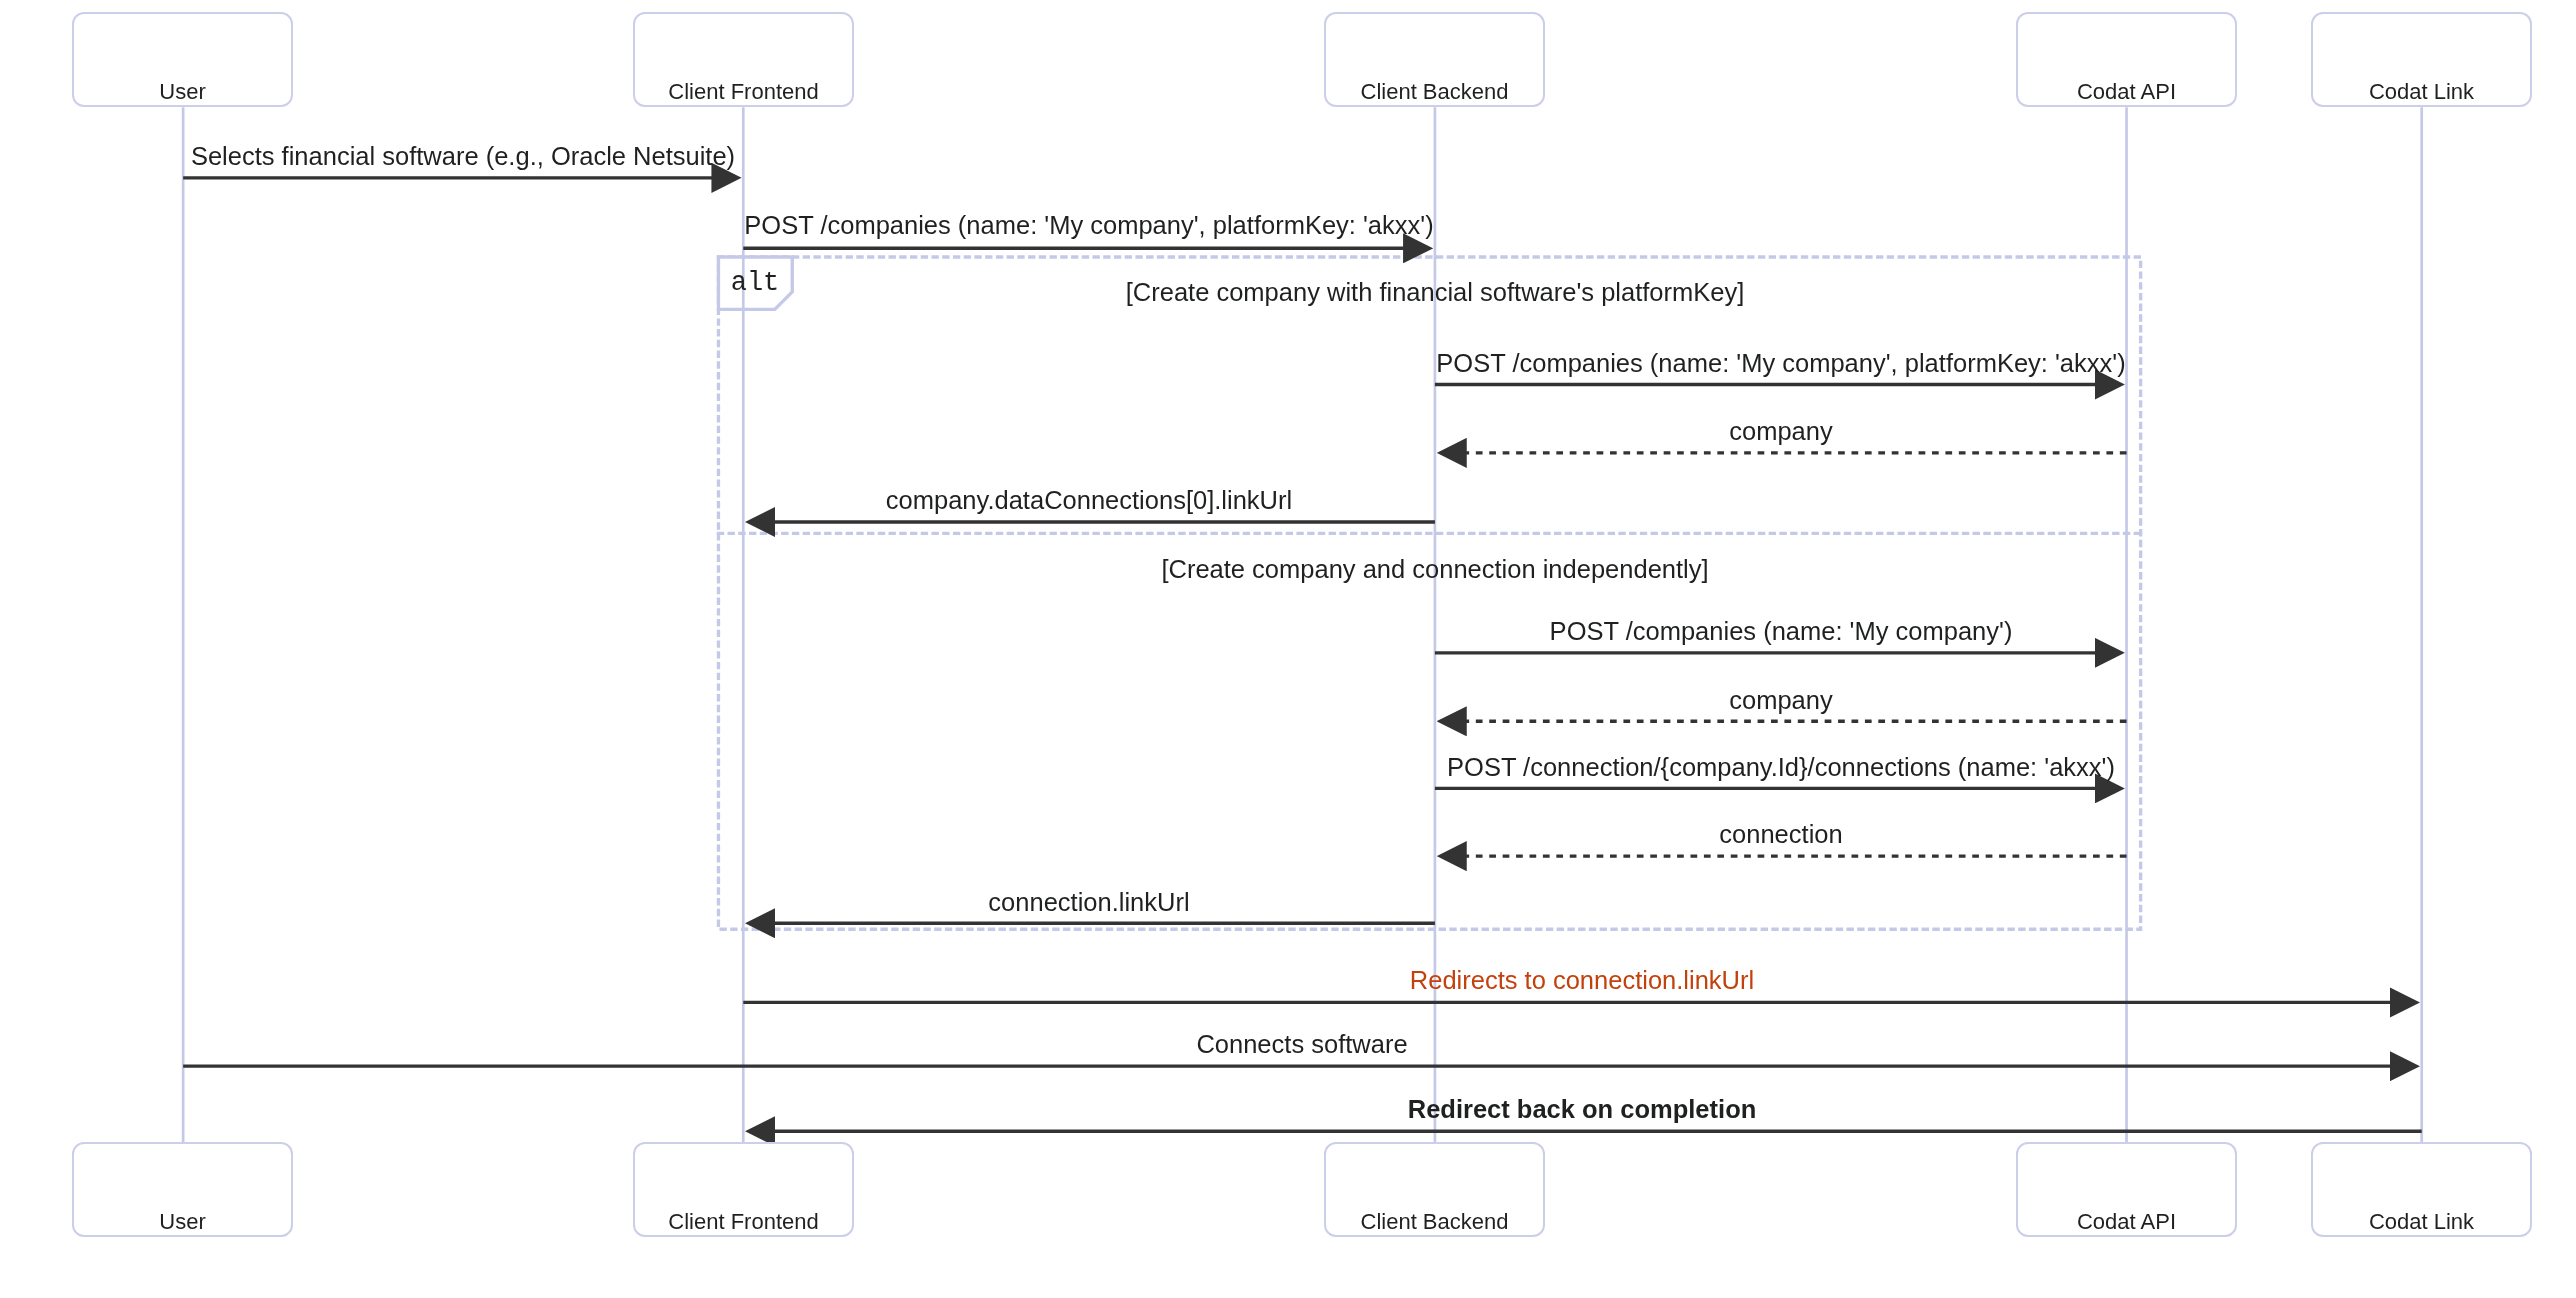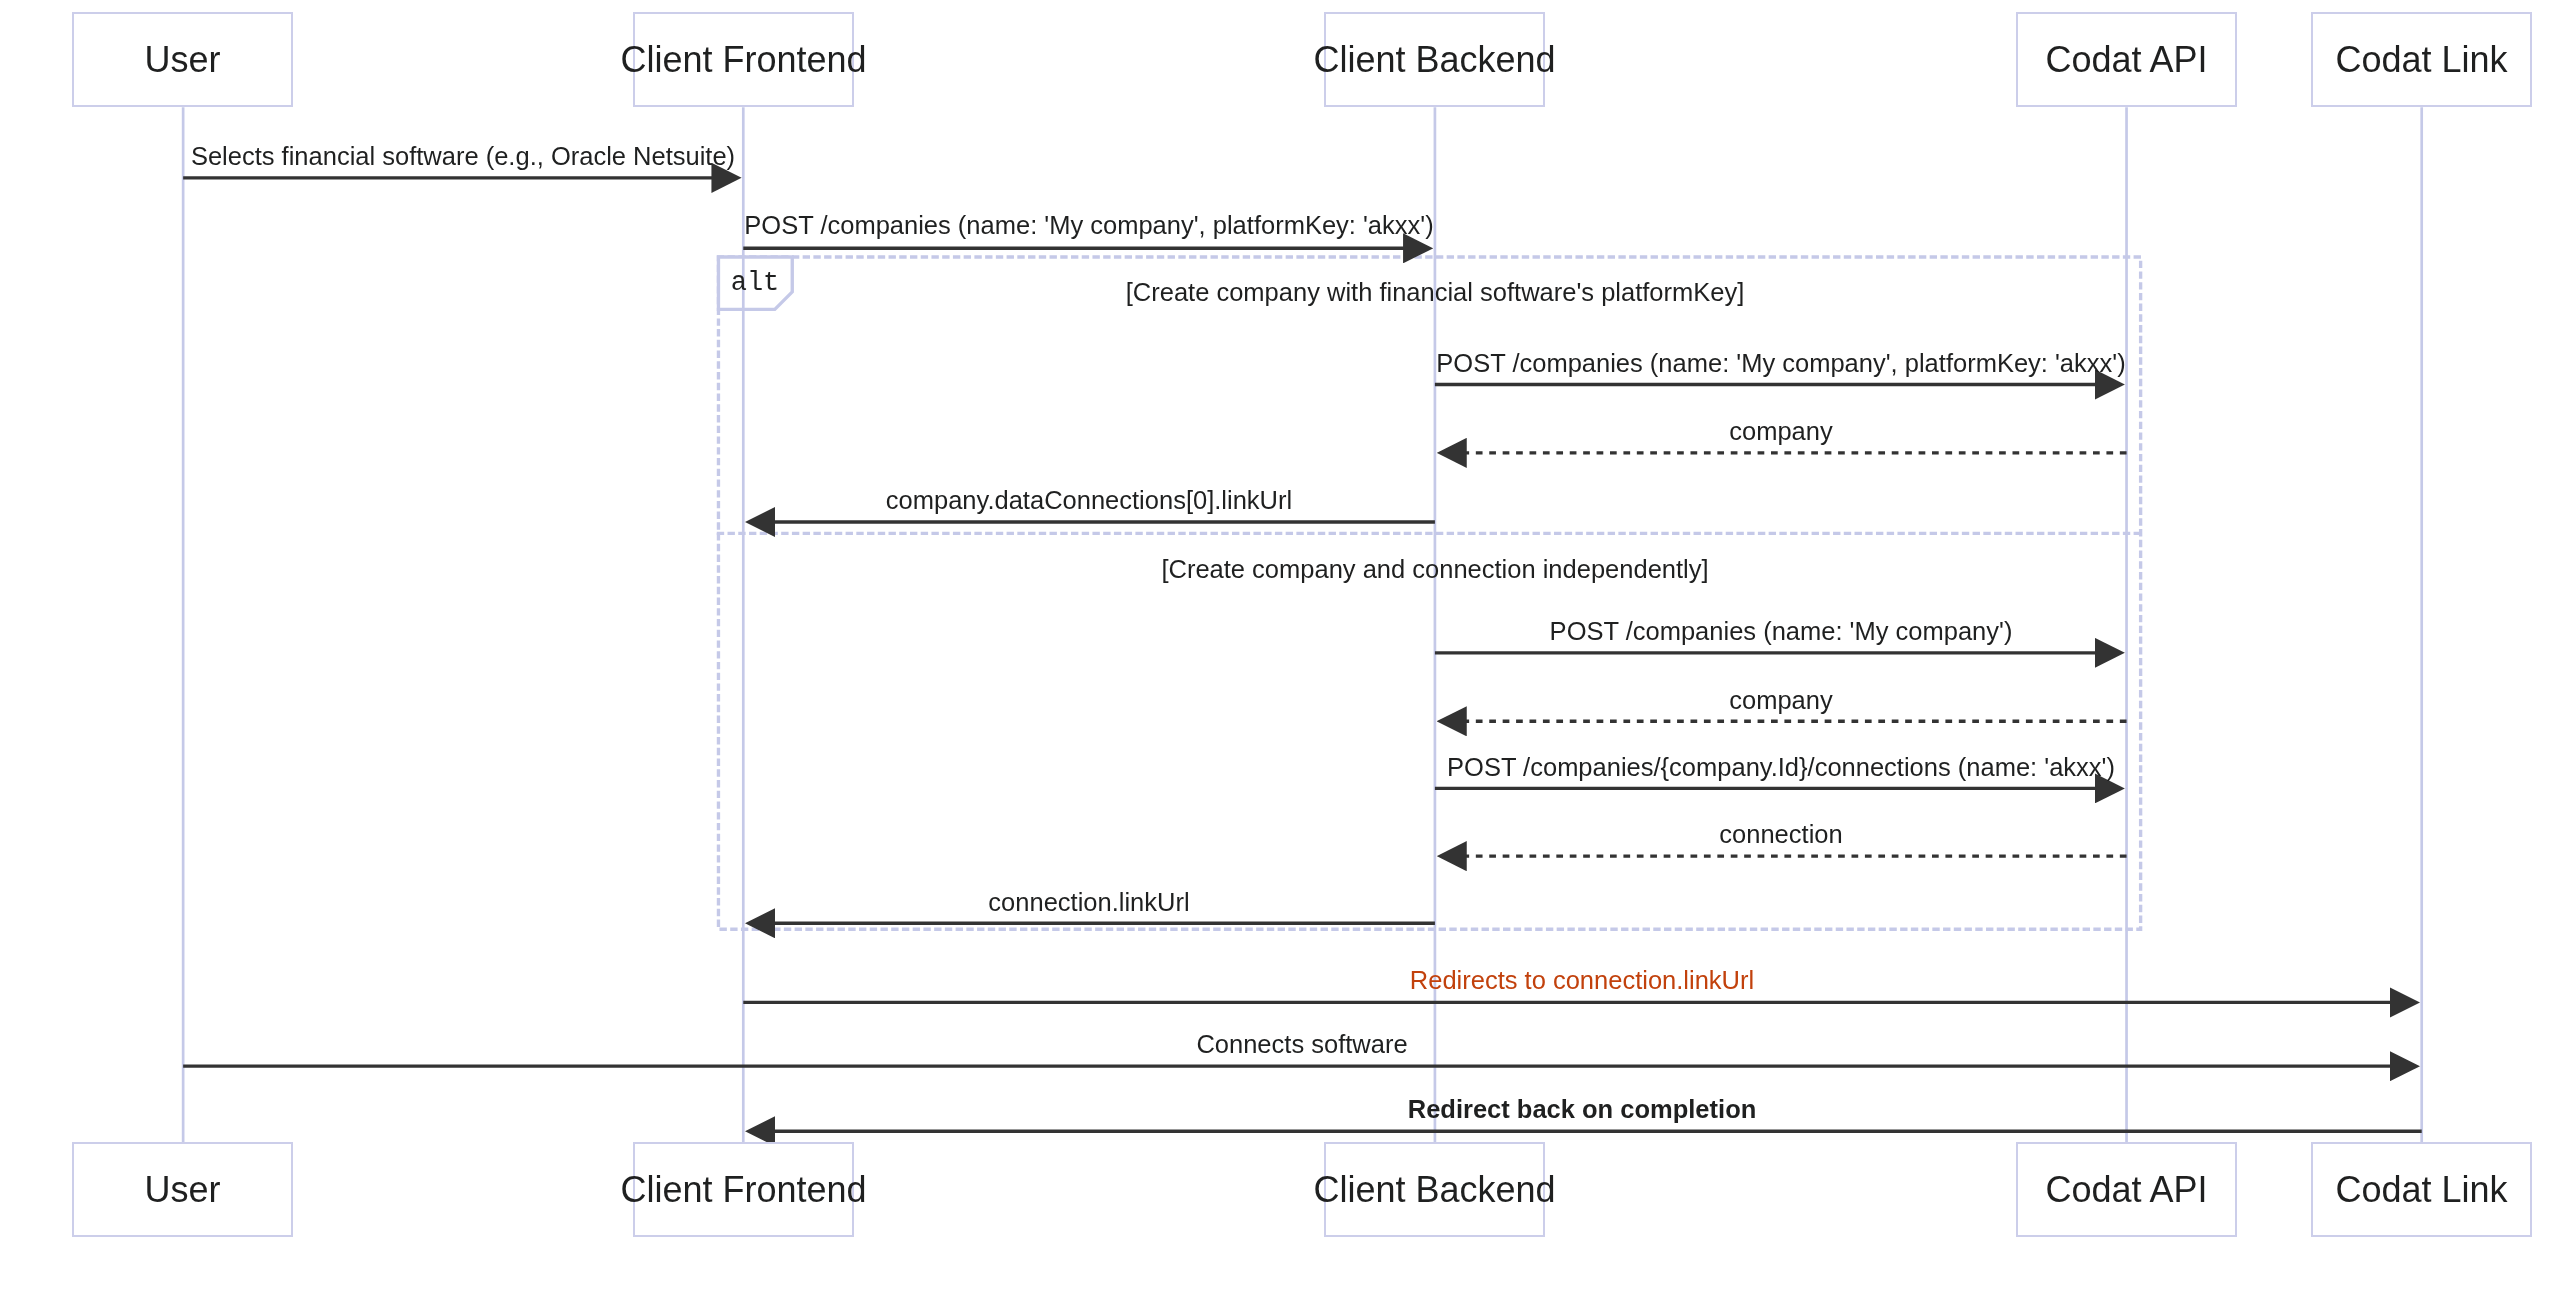--- a/index.html
+++ b/index.html
@@ -24,26 +24,26 @@
     left: 0;
     top: 0;
     width: 2576px;
     height: 1299px;
   }
   .actor-box {
     position: absolute;
     box-sizing: border-box;
     background: #ffffff;
     border: 2px solid #ccceea;
-    border-radius: 0;
+    border-radius: 12px;
     display: flex;
-    align-items: center;
+    align-items: flex-end;
     justify-content: center;
     color: #1f2020;
-    font-size: 36px;
+    font-size: 22px;
     font-family: "Liberation Sans", sans-serif;
     white-space: nowrap;
   }
   .msg-label {
     position: absolute;
     transform: translateX(-50%);
     color: #1f2020;
     font-size: 25.5px;
     font-family: "Liberation Sans", sans-serif;
     white-space: nowrap;
@@ -144,21 +144,21 @@
       </div>
     </div>
   <div id="labels">
       <div class="msg-label" style="left: 463px; top: 142px; color: rgb(31, 32, 32);">Selects financial software (e.g., Oracle Netsuite)</div>
       <div class="msg-label" style="left: 1089px; top: 211px; color: rgb(31, 32, 32);">POST /companies (name: 'My company', platformKey: 'akxx')</div>
       <div class="msg-label" style="left: 1781px; top: 349px; color: rgb(31, 32, 32);">POST /companies (name: 'My company', platformKey: 'akxx')</div>
       <div class="msg-label" style="left: 1781px; top: 417px; color: rgb(31, 32, 32);">company</div>
       <div class="msg-label" style="left: 1089px; top: 486px; color: rgb(31, 32, 32);">company.dataConnections[0].linkUrl</div>
       <div class="msg-label" style="left: 1781px; top: 617px; color: rgb(31, 32, 32);">POST /companies (name: 'My company')</div>
       <div class="msg-label" style="left: 1781px; top: 686px; color: rgb(31, 32, 32);">company</div>
-      <div class="msg-label" style="left: 1781px; top: 753px; color: rgb(31, 32, 32);">POST /companies/{company.Id}/connections (name: 'akxx')</div>
+      <div class="msg-label" style="left: 1781px; top: 753px; color: rgb(31, 32, 32);">POST /connection/{company.Id}/connections (name: 'akxx')</div>
       <div class="msg-label" style="left: 1781px; top: 820px; color: rgb(31, 32, 32);">connection</div>
       <div class="msg-label" style="left: 1089px; top: 888px; color: rgb(31, 32, 32);">connection.linkUrl</div>
       <div class="msg-label" style="left: 1582px; top: 966px; color: #c2410c;">Redirects to connection.linkUrl</div>
       <div class="msg-label" style="left: 1302px; top: 1030px; color: rgb(31, 32, 32);">Connects software</div>
       <div class="msg-label" style="left: 1582px; top: 1095px; color: rgb(31, 32, 32); font-weight: bold;">Redirect back on completion</div>
     </div>
   <div id="frag-labels">
       <div class="frag-label" style="left: 1435px; top: 268px; color: rgb(31, 32, 32);">[Create company with financial software's platformKey]</div>
       <div class="frag-label" style="left: 1435px; top: 545px; color: rgb(31, 32, 32);">[Create company and connection independently]</div>
       <div class="alt-tag" style="left: 718px; top: 257px; width: 74px; height: 52px; color: rgb(31, 32, 32);">alt</div>

